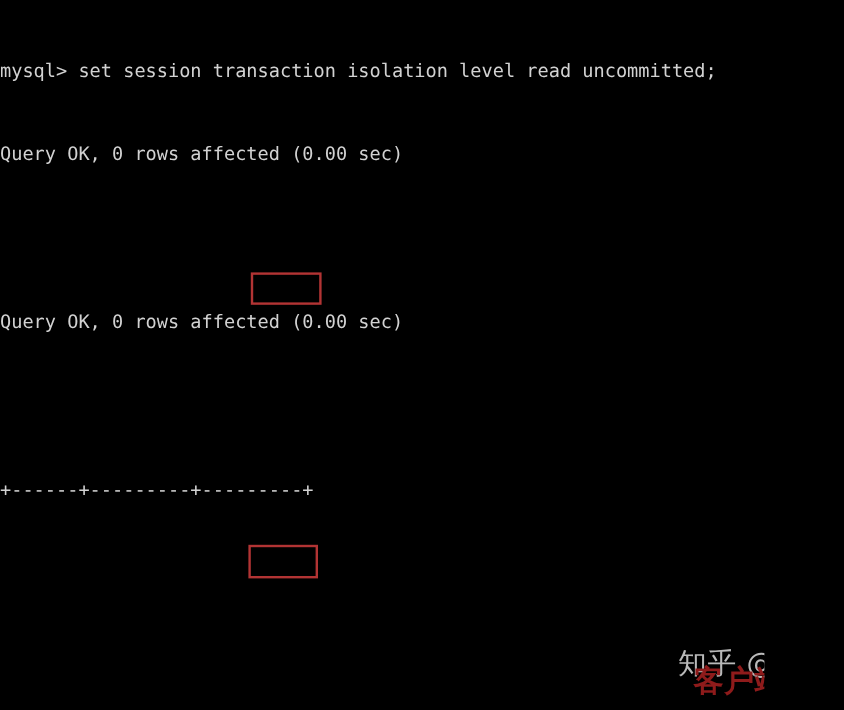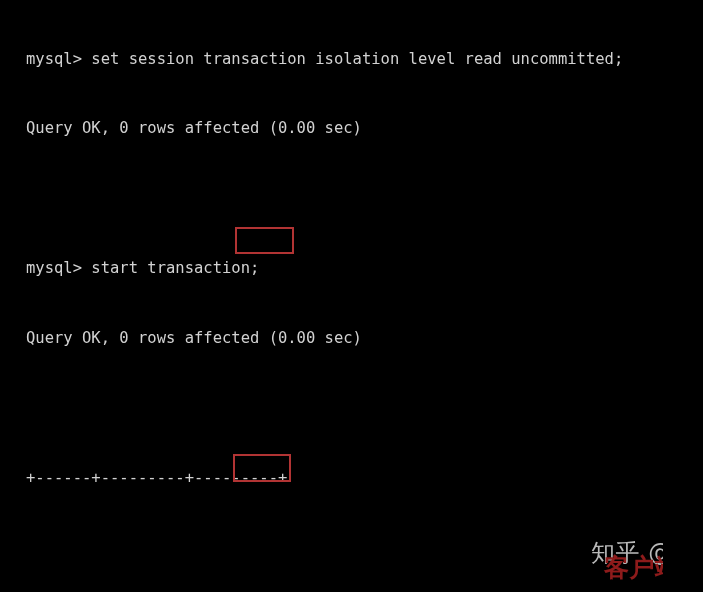--- a/index.html
+++ b/index.html
@@ -11,21 +11,20 @@
     position: relative;
     width: 637px;
     height: 592px;
     background: #000000;
     overflow: hidden;
     font-family: "DejaVu Sans Mono", "Liberation Mono", monospace;
     font-size: 15.5px;
     line-height: 23.3px;
     letter-spacing: 0px;
     color: #d2d2d2;
-    margin-left: 26px;
   }
   #console {
     position: absolute;
     left: 0px;
     top: 1px;
     width: 703px;
     white-space: pre;
   }
   .line {
     height: 23.3px;
@@ -72,21 +71,20 @@
 </style>
 </head>
 <body>
 
 <div id="terminal">
 
   <div id="console">
     <span class="line">mysql&gt; set session transaction isolation level read uncommitted;</span>
     <span class="line">Query OK, 0 rows affected (0.00 sec)</span>
     <span class="blank"></span>
-    <span class="line">mysql&gt; start transaction;</span>
     <span class="line">Query OK, 0 rows affected (0.00 sec)</span>
     <span class="blank"></span>
     <span class="line">+------+---------+---------+</span>
     
     
     
     
     
     
     

